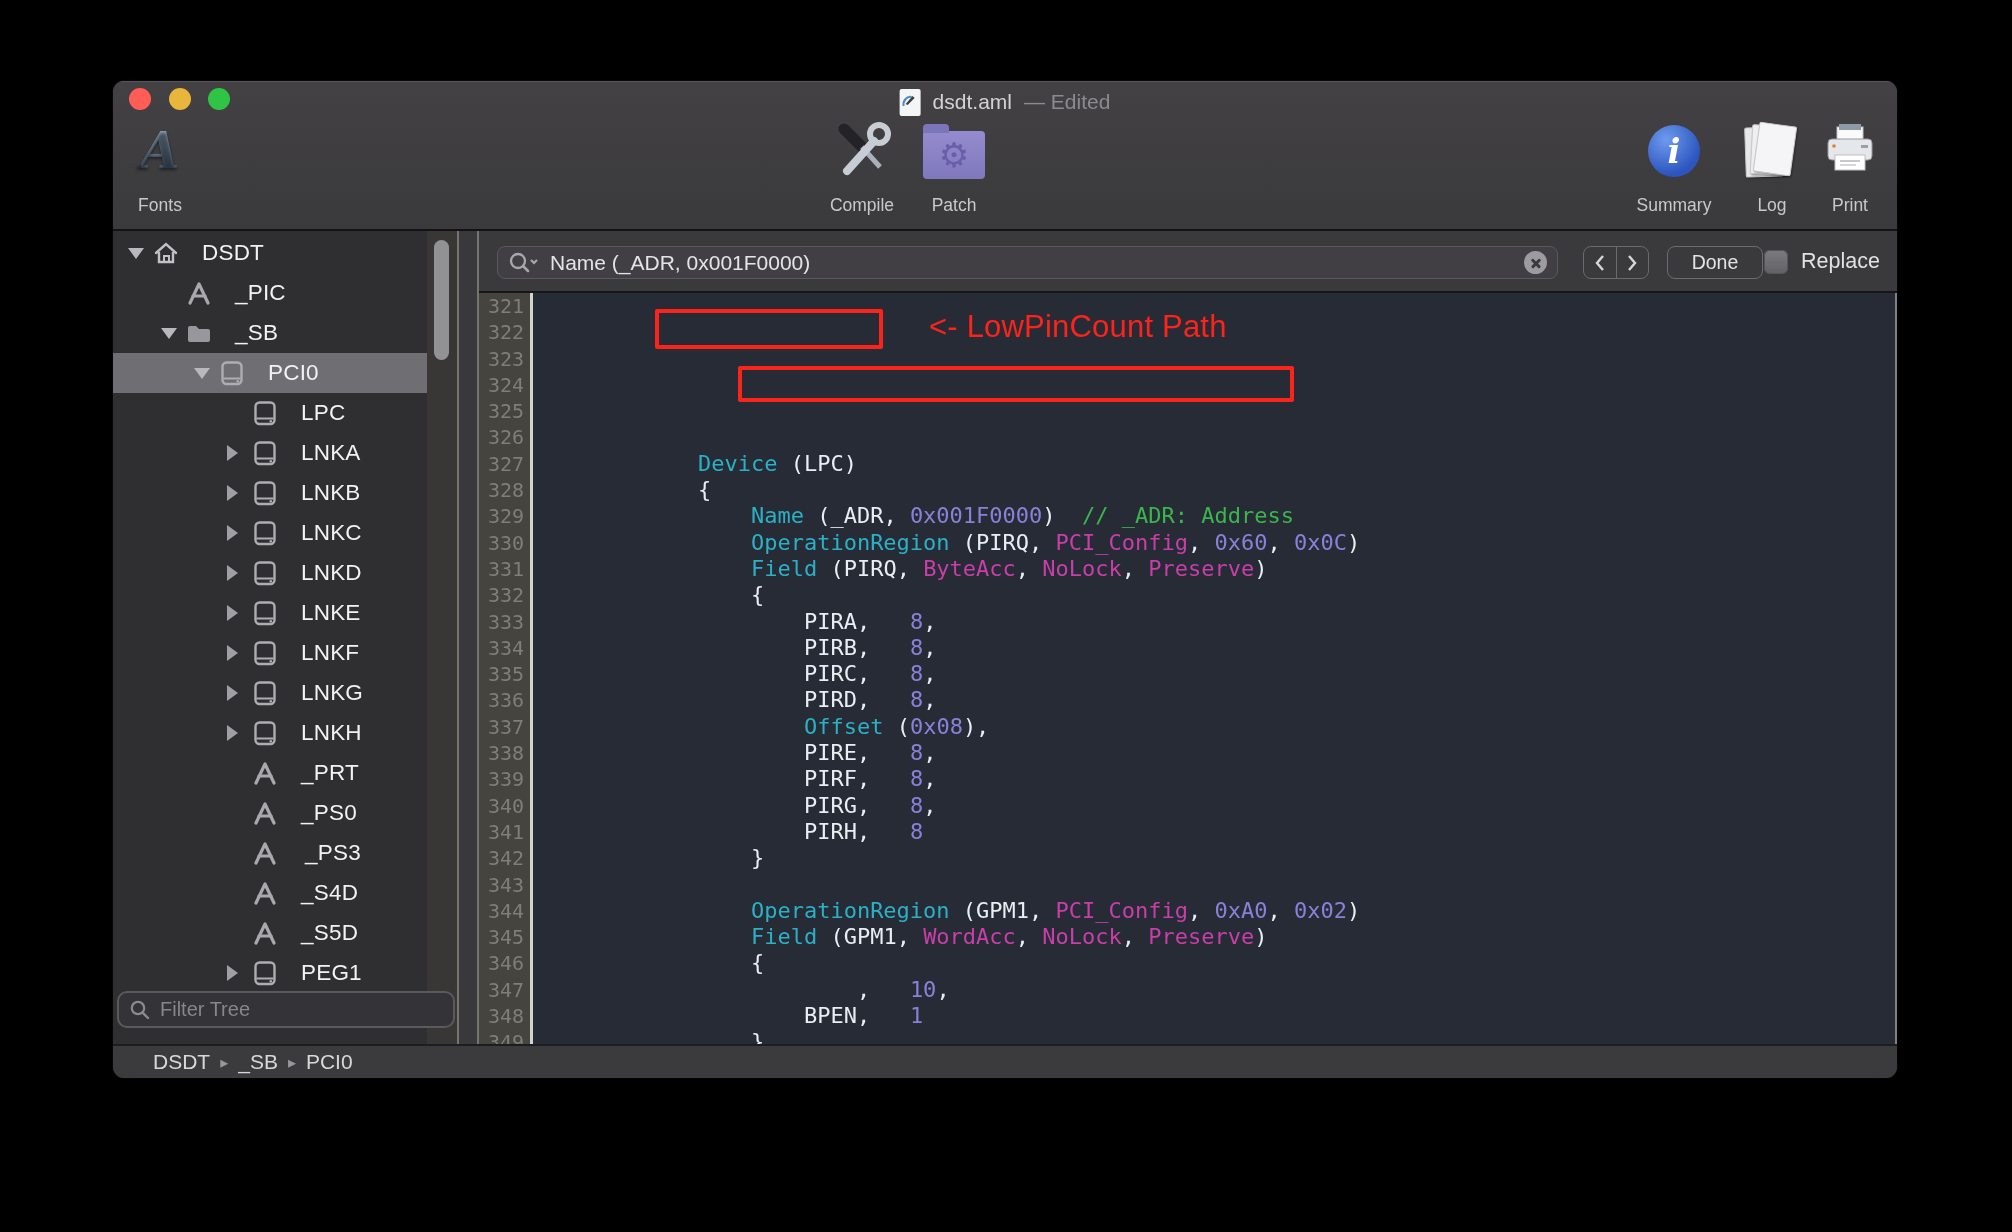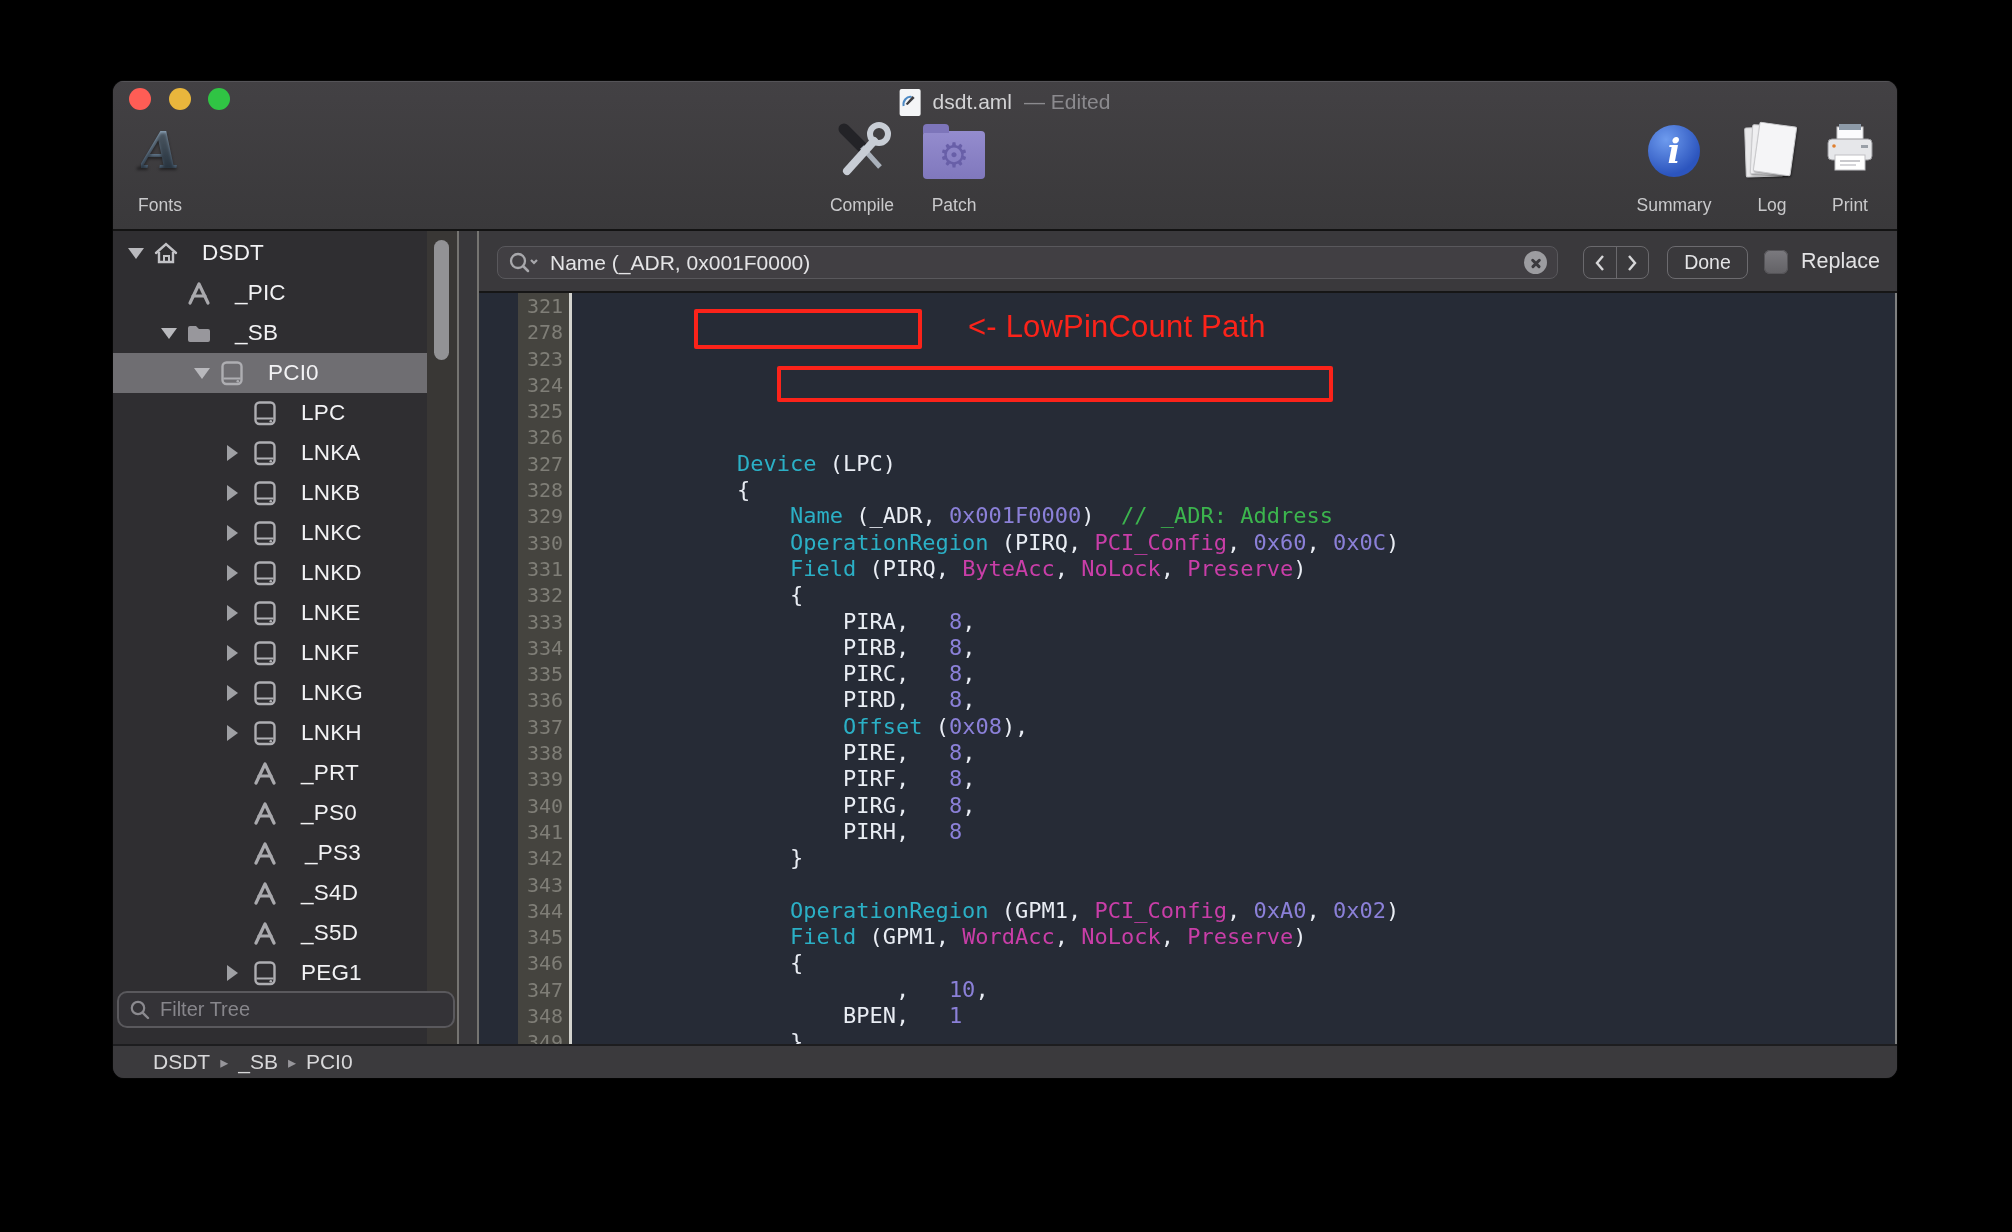--- a/index.html
+++ b/index.html
@@ -93,28 +93,28 @@
   .search-text { font-size:21px; color:#e4e4e6; margin-left:10px; flex:1; }
   .clear-btn { width:23px; height:23px; border-radius:50%; background:#9c9ca0; position:relative; }
   .clear-btn::before, .clear-btn::after { content:""; position:absolute; left:5.5px; top:10.5px;
                   width:12px; height:2.6px; background:#3b3a3e; border-radius:2px; }
   .clear-btn::before { transform:rotate(45deg); } .clear-btn::after { transform:rotate(-45deg); }
 
   .seg { position:absolute; left:1104px; top:15px; width:66px; height:33px;
          border:1.5px solid #6a696d; border-radius:8px; display:flex; }
   .seg-btn { flex:1; display:flex; align-items:center; justify-content:center; }
   .seg-btn:first-child { border-right:1.5px solid #6a696d; }
-  .done-btn { position:absolute; left:1188px; top:15px; width:81px; height:33px;
+  .done-btn { position:absolute; left:1188px; top:15px; width:96px; height:33px;
               border:1.5px solid #6c6b6f; border-radius:8px; color:#e3e3e5; font-size:19.5px;
               display:flex; align-items:center; justify-content:center; background:transparent; }
   .checkbox { position:absolute; left:1285px; top:19px; width:24px; height:24px; border-radius:6px;
               background:linear-gradient(#7b7a7f,#626165); box-shadow:inset 0 0 0 1px #555458; }
   .replace-label { position:absolute; left:1322px; top:18px; font-size:21.5px; color:#e2e2e4; }
 
-  .code-wrap { position:absolute; left:0; right:0; top:62px; bottom:0; display:flex; overflow:hidden;margin-left:39px; }
+  .code-wrap { position:absolute; left:0; right:0; top:62px; bottom:0; display:flex; overflow:hidden; }
   .gutter { width:51px; background:#45443f; color:#7f7e77; text-align:right;
             font-family:"DejaVu Sans Mono", monospace; font-size:20px; line-height:26.3px;
             padding:0 6px 0 0; flex:none; }
   .gut-sep { width:3px; background:#d3d3ce; flex:none; }
   .codepane { flex:1; position:relative; font-family:"DejaVu Sans Mono", monospace;
               font-size:22px; line-height:26.3px; white-space:pre; padding-left:6px;
               color:var(--c-plain); overflow:hidden; }
   .codepane::after { content:""; position:absolute; right:0; top:0; bottom:0; width:2px;
                      background:#8f8f8d; opacity:.85; }
   .sk { color:var(--c-keyword); } .sw { color:var(--c-plain); } .sn { color:var(--c-number); }
@@ -459,21 +459,21 @@
             </div>
           </div>
           <div class="done-btn">Done</div>
           <div class="checkbox"></div>
           <span class="replace-label">Replace</span>
         </div>
 
         <div class="code-wrap">
           <div class="gutter" id="gutter">
               <div>321</div>
-              <div>278</div>
+              <div>322</div>
               <div>323</div>
               <div>324</div>
               <div>325</div>
               <div>326</div>
               <div>327</div>
               <div>328</div>
               <div>329</div>
               <div>330</div>
               <div>331</div>
               <div>332</div>

